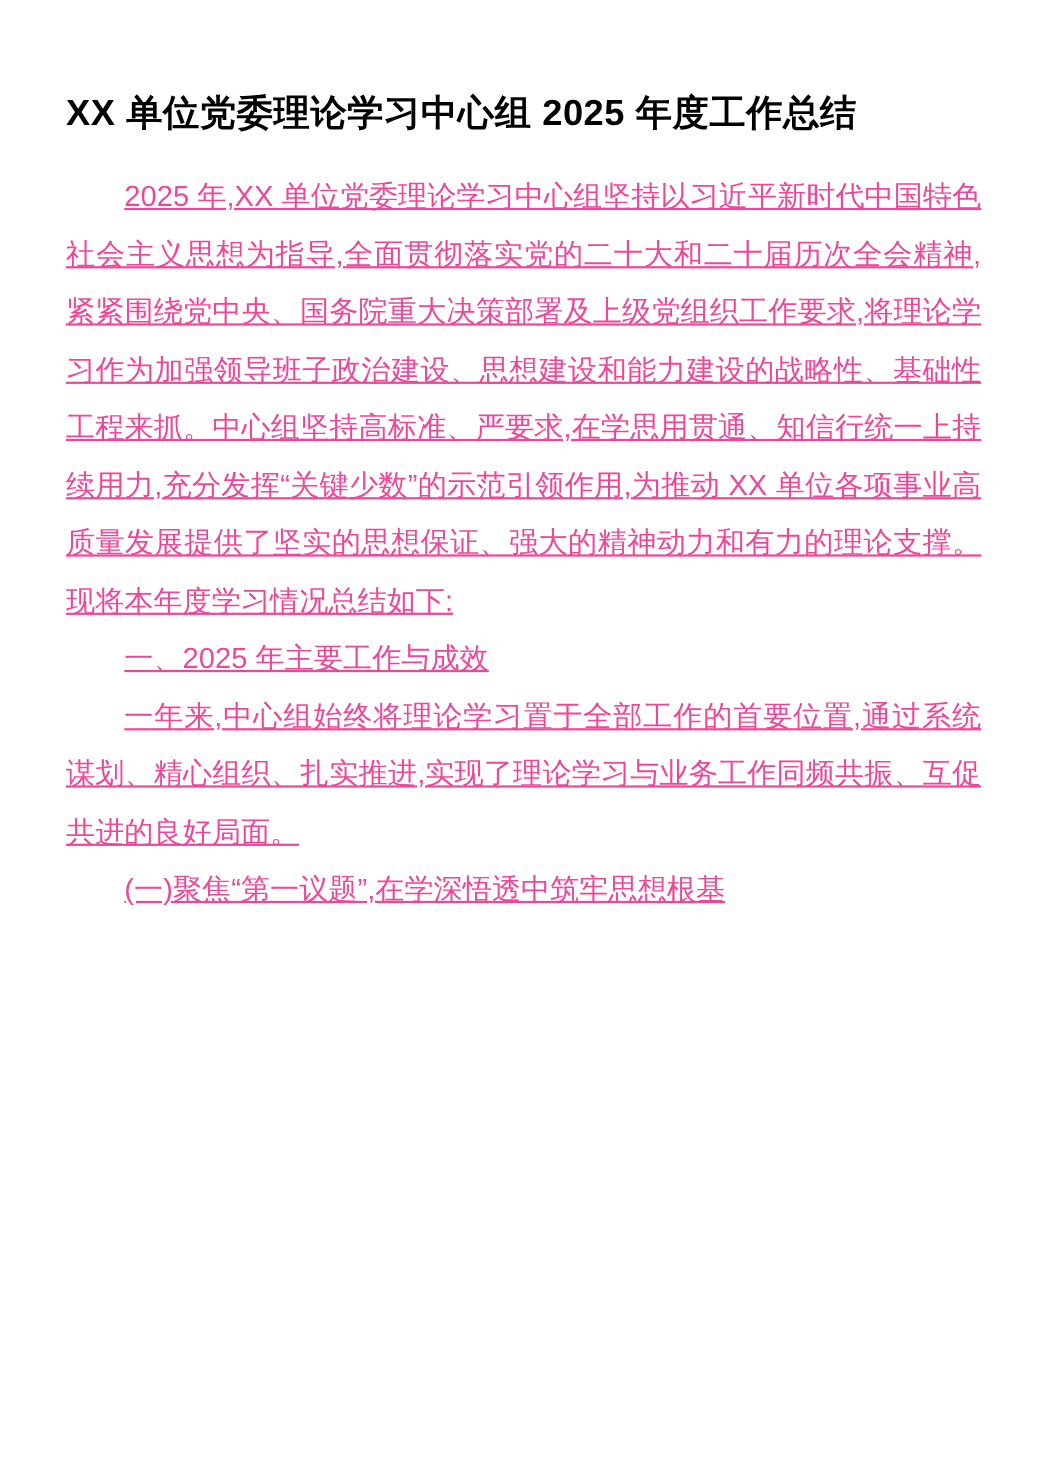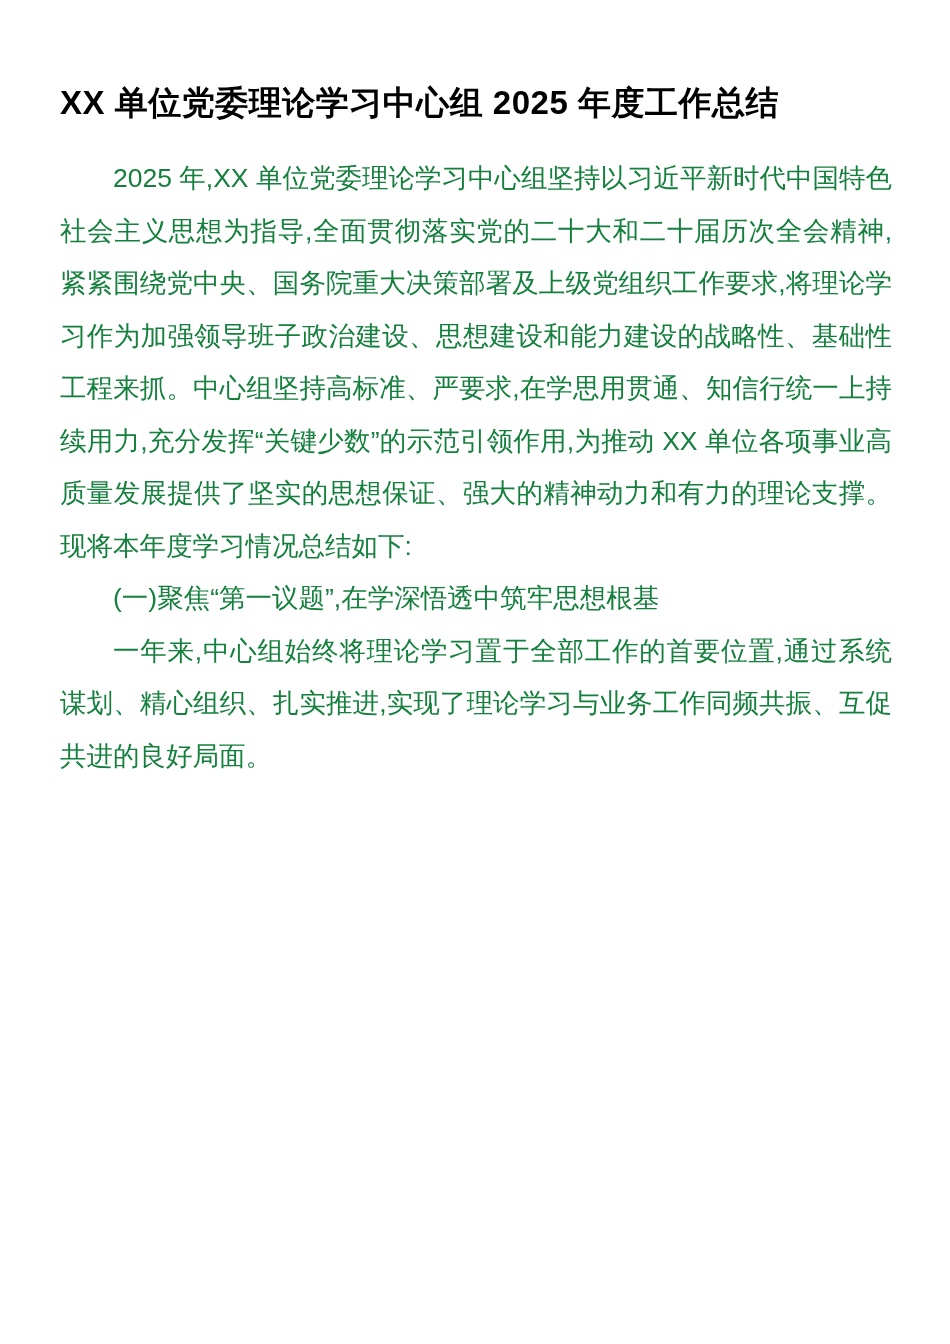--- a/index.html
+++ b/index.html
@@ -42,23 +42,24 @@
   }
 
   p.para {
     margin: 0;
     padding: 0;
     font-size: 26.5px;
     line-height: 52.5px;
     text-align: justify;
     text-justify: inter-character;
     text-indent: 53px;
-    color: #15803d;
+    color: #ec4899;
     font-weight: 400;
     word-break: break-all;
+    text-decoration: underline;
   }
 
   .bold-lead {
     font-weight: 700;
   }
 
   
   p.para + p.para {
     margin-top: 0;
   }
@@ -67,22 +68,23 @@
 <body>
 
 <div class="page">
 
   <h1 class="doc-title">XX 单位党委理论学习中心组 2025 年度工作总结</h1>
 
   <div class="body-block">
 
     <p class="para">2025 年,XX 单位党委理论学习中心组坚持以习近平新时代中国特色社会主义思想为指导,全面贯彻落实党的二十大和二十届历次全会精神,紧紧围绕党中央、国务院重大决策部署及上级党组织工作要求,将理论学习作为加强领导班子政治建设、思想建设和能力建设的战略性、基础性工程来抓。中心组坚持高标准、严要求,在学思用贯通、知信行统一上持续用力,充分发挥“关键少数”的示范引领作用,为推动 XX 单位各项事业高质量发展提供了坚实的思想保证、强大的精神动力和有力的理论支撑。现将本年度学习情况总结如下:</p>
 
+    <p class="para">一、2025 年主要工作与成效</p>
+
+    <p class="para">一年来,中心组始终将理论学习置于全部工作的首要位置,通过系统谋划、精心组织、扎实推进,实现了理论学习与业务工作同频共振、互促共进的良好局面。</p>
 
     <p class="para">(一)聚焦“第一议题”,在学深悟透中筑牢思想根基</p>
-
-    <p class="para">一年来,中心组始终将理论学习置于全部工作的首要位置,通过系统谋划、精心组织、扎实推进,实现了理论学习与业务工作同频共振、互促共进的良好局面。</p>
 
 
 
   </div>
 
 </div>
 
 </body></html>

